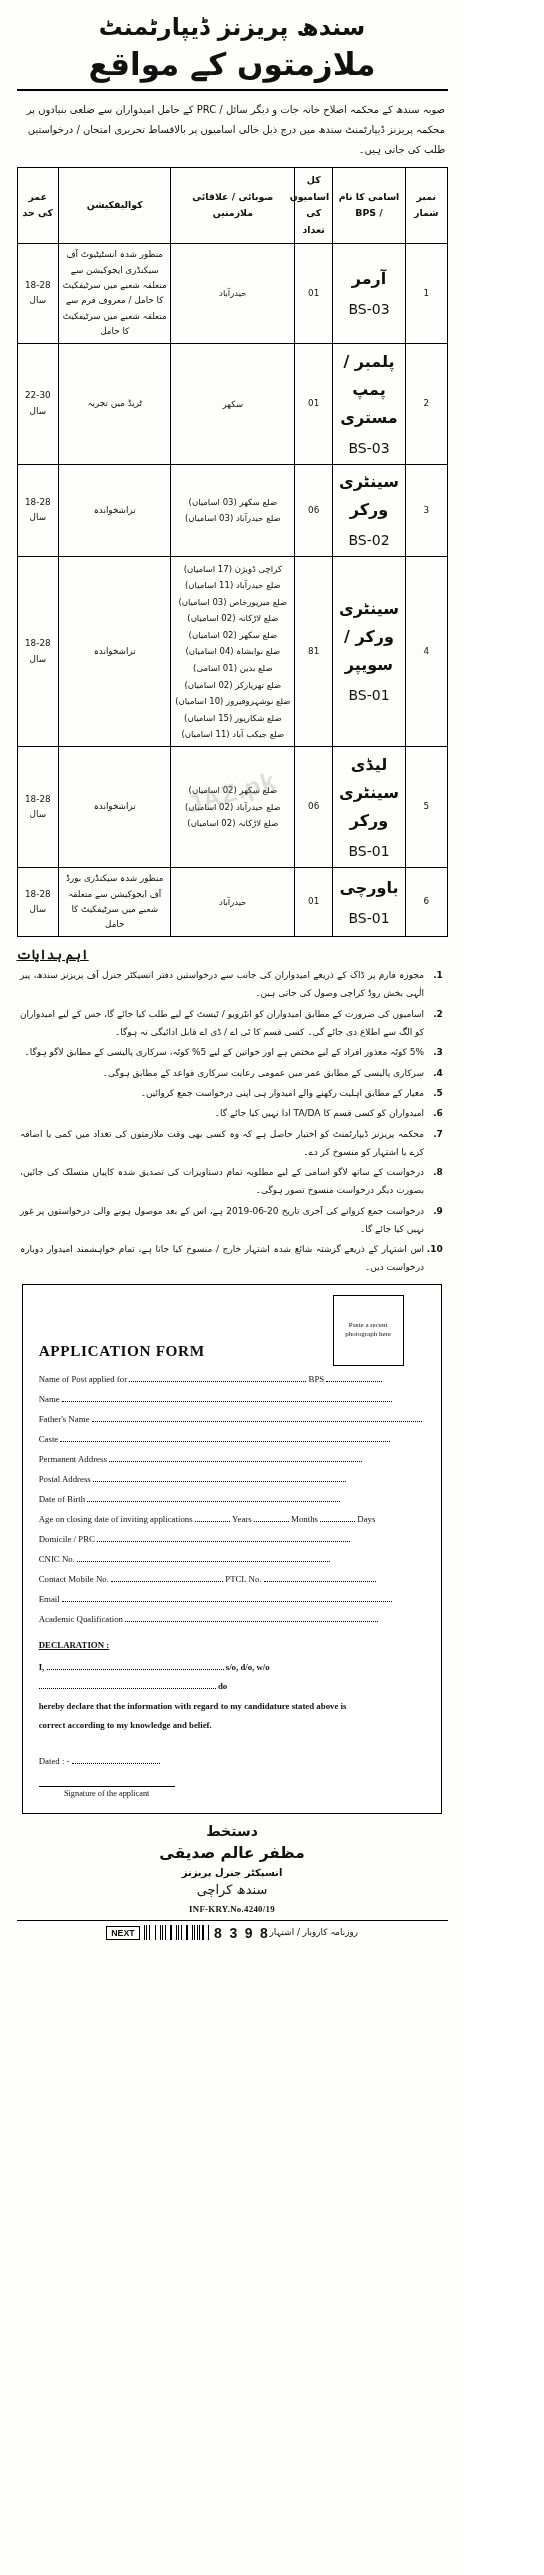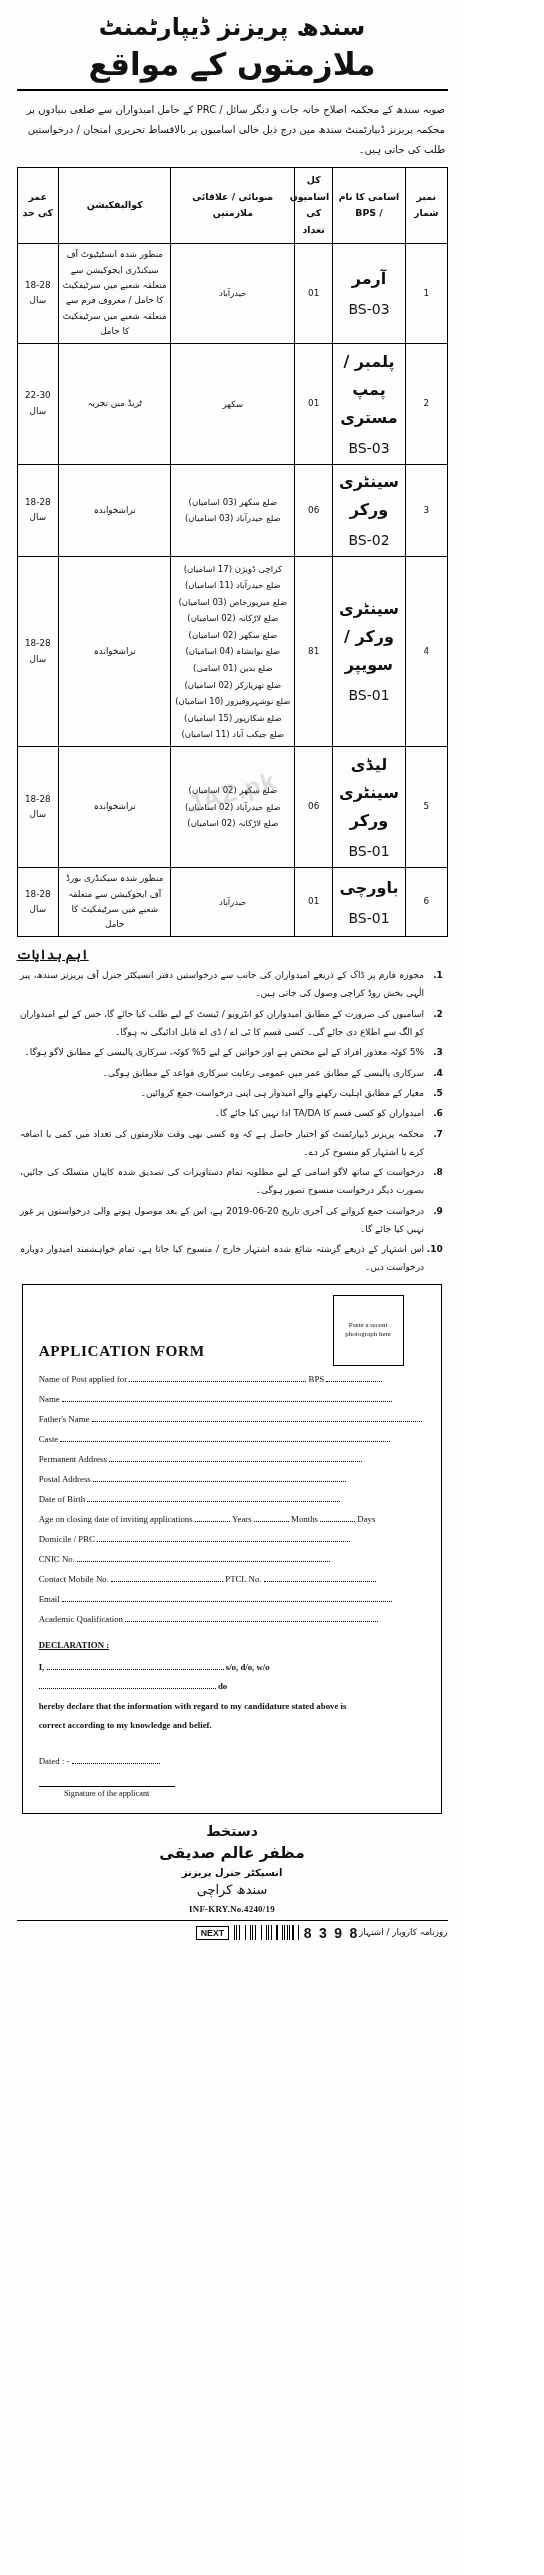--- a/index.html
+++ b/index.html
@@ -236,21 +236,21 @@
     font-family:"Liberation Serif", serif;
     font-size:8.8px;
     font-weight:bold;
     margin-top:4.7px;
     letter-spacing:0.3px;
   }
   .barstrip{
     margin-top:5.9px;
     display:flex;
     align-items:center;
-    justify-content:flex-end;
+    justify-content:center;
     border-top:0.6px solid #000;
     padding-top:3.5px;
   }
   .bs-left{
     display:flex;
     align-items:center;
     gap:4.7px;
   }
   .bs-logo{
     font-family:"Liberation Sans", sans-serif;

